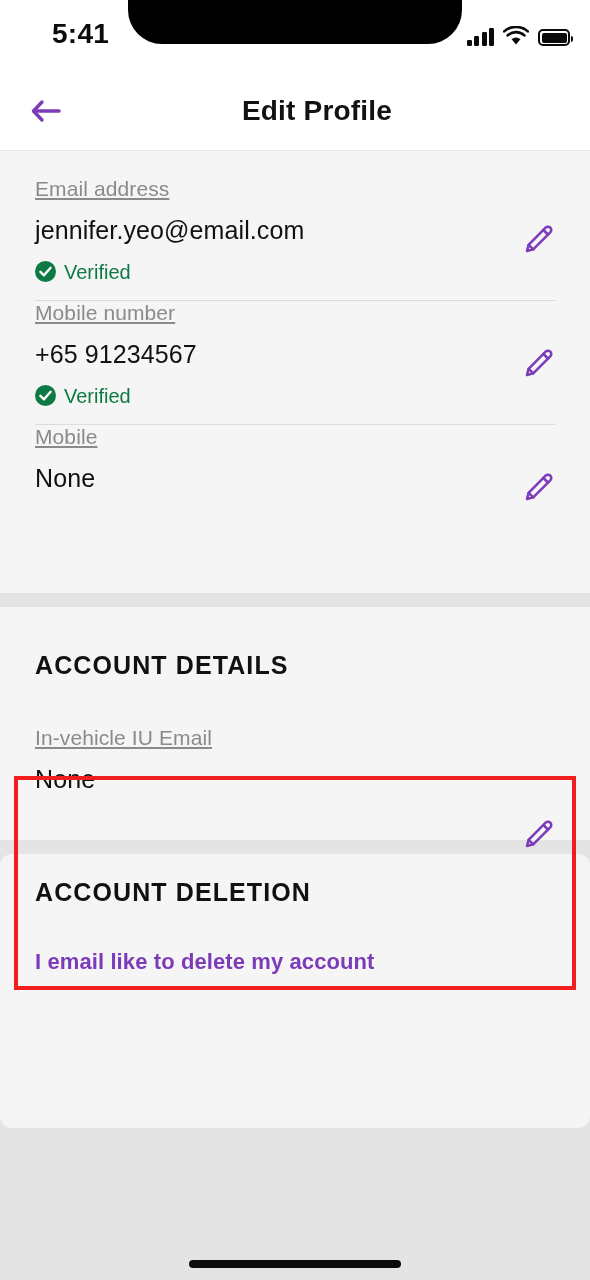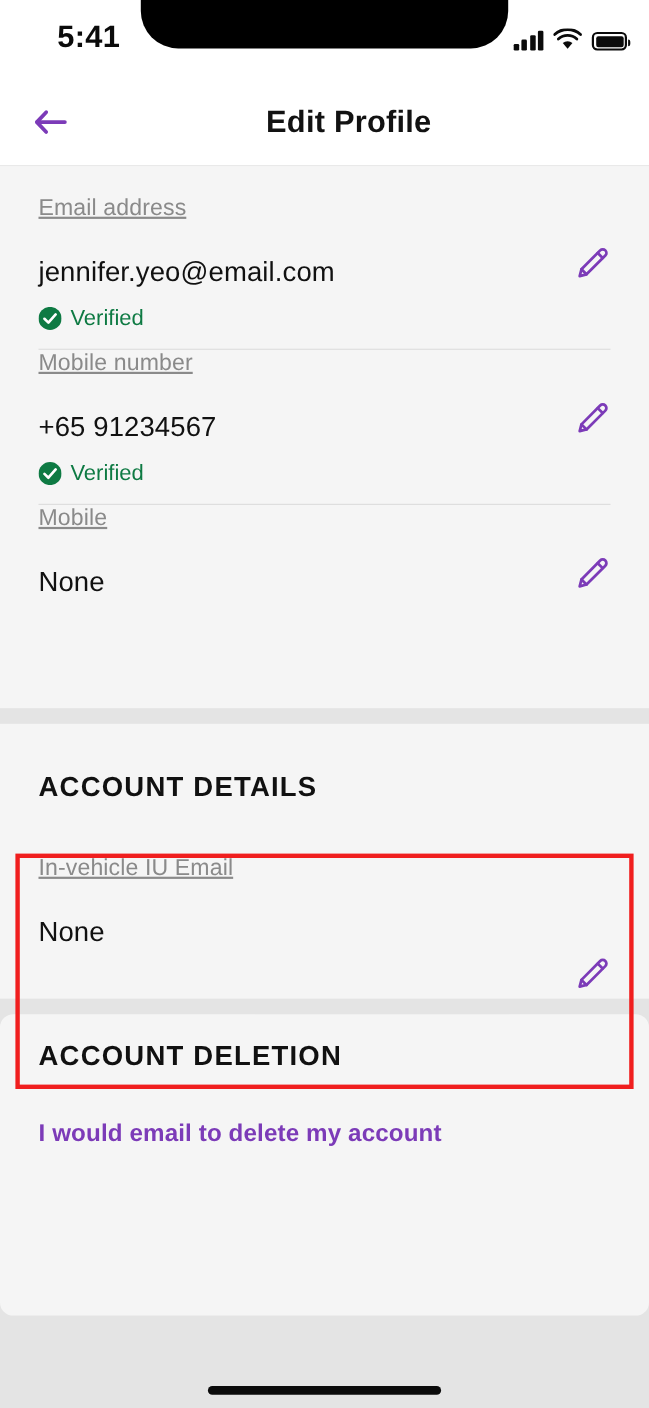--- a/index.html
+++ b/index.html
@@ -151,26 +151,25 @@
   .field-label {
     font-size: 21px;
     color: #8a8a8a;
     font-weight: normal;
     letter-spacing: 0.1px;
     text-decoration: underline;
   }
   .field-value {
     font-size: 25px;
     color: #111111;
-    margin-top: 32px;
+    margin-top: 15px;
     letter-spacing: 0.1px;
   }
   .verified-badge {
     display: flex;
-    align-items: center;
     gap: 8px;
     margin-top: 16px;
   }
   .verified-text {
     font-size: 20px;
     color: #0e7a43;
   }
   .edit-icon {
     position: absolute;
     right: 0;
@@ -326,20 +325,20 @@
         <path d="M22.4 7 L26.9 11.5" stroke="#7c3bb8" stroke-width="2.5" stroke-linecap="round"></path>
         <path d="M7.6 21.8 L12.2 26.4" stroke="#7c3bb8" stroke-width="2.5" stroke-linecap="round"></path>
       </svg>
     </div>
   </div>
 
   <div class="section-gap"></div>
 
   <div class="card section-deletion" style="min-height:220px;">
     <div class="section-title">ACCOUNT DELETION</div>
-    <span class="delete-link">I would email to delete my account</span>
+    <span class="delete-link">I email like to delete my account</span>
   </div>
 
 </div>
 
 <div class="annotation-box"></div>
 
 <div class="home-indicator"></div>
 
 </body></html>

